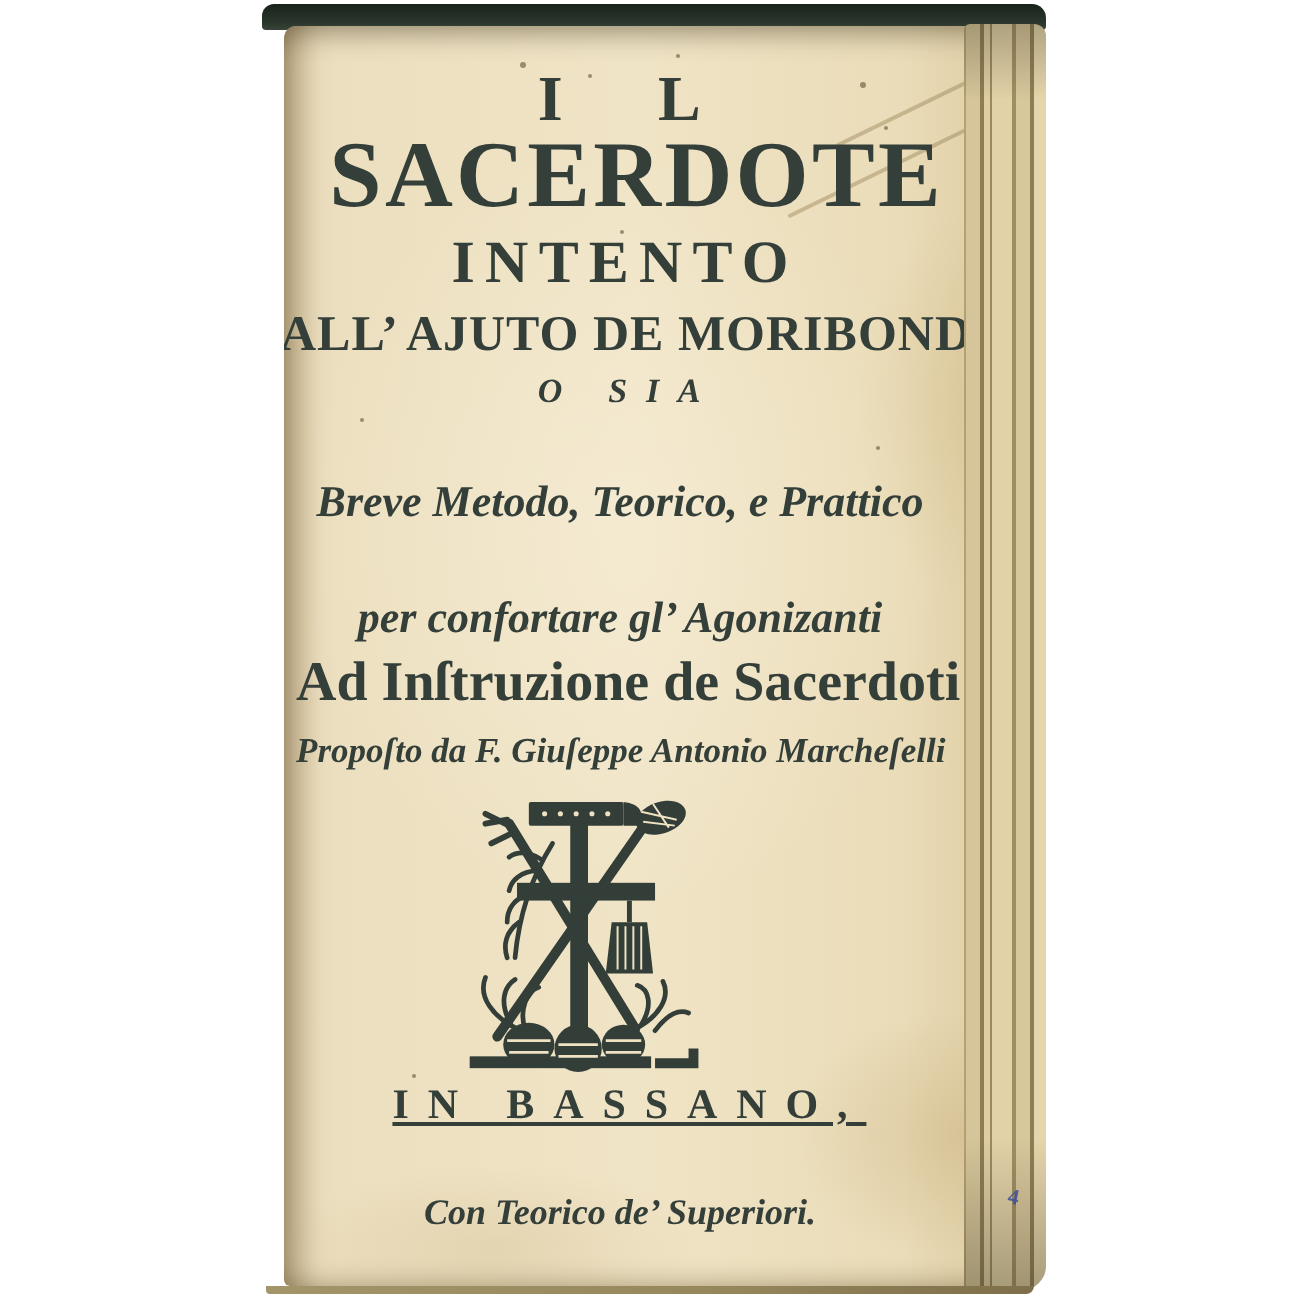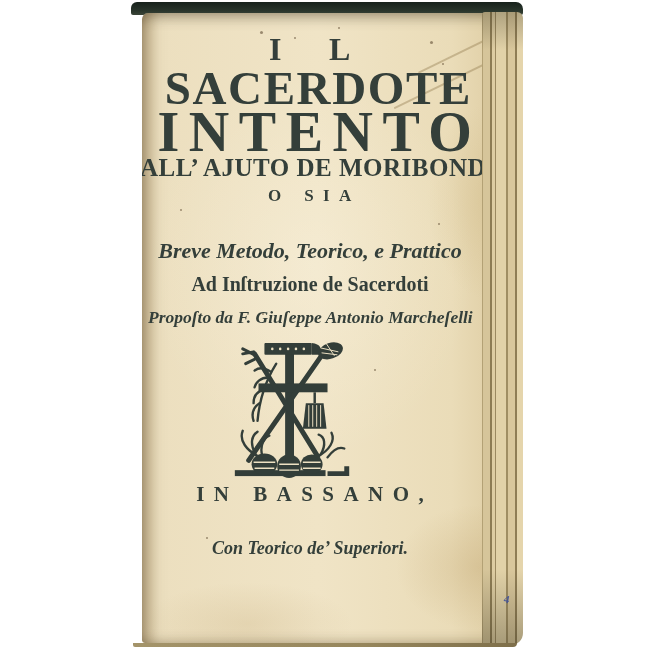--- a/index.html
+++ b/index.html
@@ -56,33 +56,33 @@
   .speck{position:absolute;border-radius:50%;background:rgba(85,66,42,.55);}
 
   .text-col{
     position:absolute;left:0;top:0;width:100%;height:100%;
     box-sizing:border-box;padding:20px 22px 0 6px;
     text-align:center;color:#343f3a;
   }
   .l{white-space:nowrap;}
   .t1{font-size:32px;font-weight:700;line-height:33px;letter-spacing:.62em;margin-left:.6em;}
   .t2{font-size:47px;font-weight:700;line-height:44px;letter-spacing:.035em;text-align:right;}
-  .t3{font-size:56px;font-weight:700;line-height:44px;letter-spacing:.17em;margin-left:.17em;}
+  .t3{font-size:30px;font-weight:700;line-height:44px;letter-spacing:.17em;margin-left:.17em;}
   .t4{font-size:25px;font-weight:700;line-height:28px;letter-spacing:.02em;margin-left:-8px;}
-  .t5{font-size:17px;font-weight:700;line-height:20px;letter-spacing:.55em;margin:4px 0 0 .5em;}
+  .t5{font-size:17px;font-weight:700;line-height:20px;letter-spacing:.55em;margin:4px 0 0 .5em;font-style:italic;}
   .it{font-style:italic;font-weight:700;margin-top:32px;}
   .t6{font-size:22px;line-height:26px;}
   .t7{font-size:22px;line-height:26px;}
-  .t8{font-size:20px;font-weight:700;line-height:28px;margin-top:6px;}
+  .t8{font-size:28px;font-weight:700;line-height:28px;margin-top:6px;}
   .t9{font-size:26px;font-weight:700;line-height:28px;}
   .t10{font-size:17.5px;line-height:21px;margin-top:9px;}
   .t11{font-size:17.5px;line-height:21px;}
   .emblem-wrap{margin-top:14px;height:140px;}
   .emblem-wrap svg{transform:translateX(-16px);}
-  .t12{font-size:21px;font-weight:700;line-height:23px;letter-spacing:.45em;margin-left:.45em;margin-top:1px;}
+  .t12{font-size:21px;font-weight:700;line-height:23px;letter-spacing:.45em;margin-left:.45em;margin-top:1px;text-decoration:underline;}
   .t13{font-size:20px;font-weight:700;line-height:22px;}
   .t14{font-size:18px;line-height:20px;}
 </style>
 </head>
 <body>
 
 <div class="book">
   <div class="cover-top"></div>
 
   <div class="title-page">
@@ -102,20 +102,21 @@
     <div class="crease-line crease-1"></div>
     <div class="crease-line crease-2"></div>
 
     <div class="text-col">
       <div class="l t1">I L</div>
       <div class="l t2">SACERDOTE</div>
       <div class="l t3">INTENTO</div>
       <div class="l t4">ALL’ AJUTO DE MORIBONDI.</div>
       <div class="l t5">O SIA</div>
       <div class="l t6 it">Breve Metodo, Teorico, e Prattico</div>
+      <div class="l t7 it">per confortare gl’ Agonizanti</div>
       <div class="l t8">Ad Inſtruzione de Sacerdoti</div>
       <div class="l t10 it">Propoſto da F. Giuſeppe Antonio Marcheſelli</div>
 
       <div class="emblem-wrap">
         <svg width="132" height="140" viewBox="0 0 132 142">
           <g fill="#333e39" stroke="none">
 
             <rect x="6" y="130" width="92" height="6"></rect>
             <path d="M100 136 h22 v-10 h-5 v5 h-17 z"></path>
 

